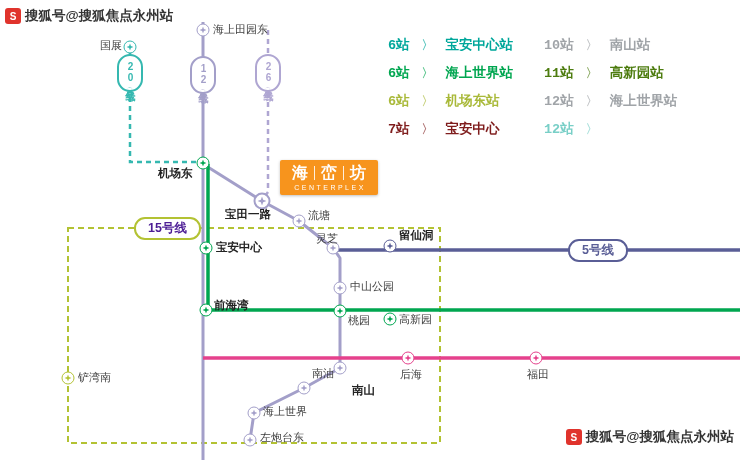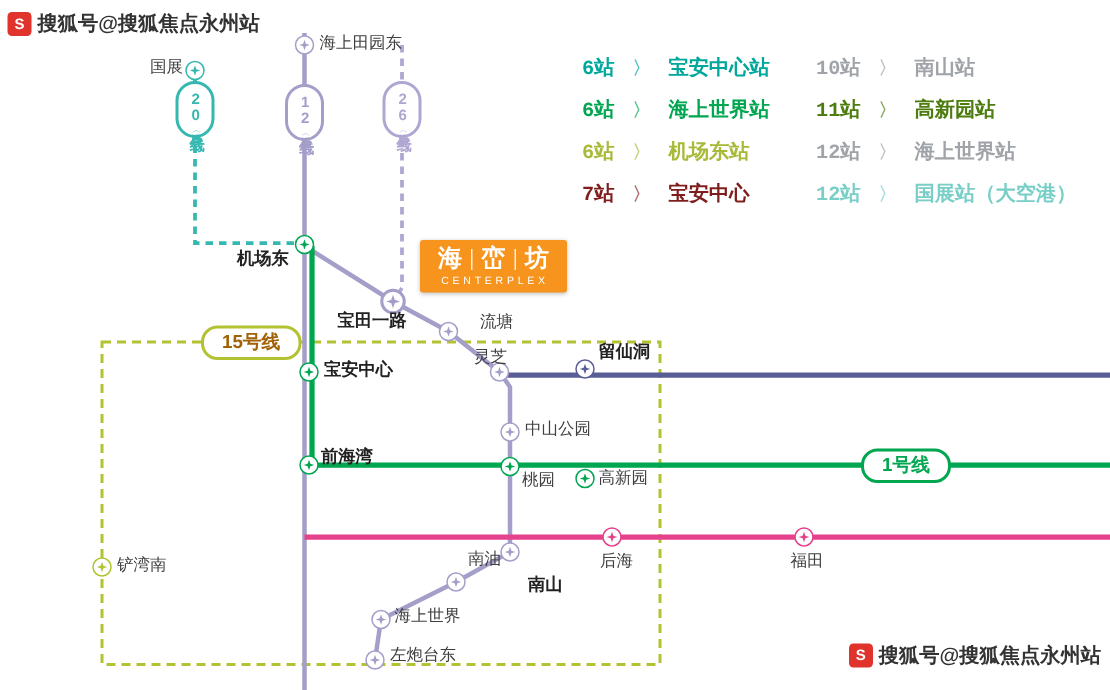--- a/index.html
+++ b/index.html
@@ -74,25 +74,25 @@
   </div>
   <div class="vbadge" style="left: 190px; top: 56px; border-color: rgb(163, 159, 201); color: rgb(163, 159, 201);">
     <span class="vlab">12号线</span>
     <span class="vsub">（建设中）</span>
   </div>
   <div class="vbadge" style="left: 255px; top: 54px; border-color: rgb(175, 166, 210); color: rgb(175, 166, 210);">
     <span class="vlab">26号线</span>
     <span class="vsub">（建设中）</span>
   </div>
 
-  <div class="hbadge" style="left: 134px; top: 217px; border-color: rgb(179, 194, 51); color: #a16207;">
+  <div class="hbadge" style="left: 134px; top: 217px; border-color: rgb(179, 194, 51); color: #4c1d95;">
     <span>15号线</span>
   </div>
-  <div class="hbadge" style="left: 574px; top: 299px; border-color: rgb(0, 166, 80); color: rgb(0, 166, 80);">
-    <span>1号线</span>
+  <div class="hbadge" style="left: 568px; top: 239px; border-color: rgb(90, 94, 150); color: rgb(90, 94, 150);">
+    <span>5号线</span>
   </div>
 
   <span class="st" style="left: 130px; top: 47px; border-color: rgb(53, 184, 176); color: rgb(53, 184, 176);">
       <svg width="7" height="7" viewBox="0 0 10 10">
         <path d="M5 0L6.3 3.7 10 5 6.3 6.3 5 10 3.7 6.3 0 5 3.7 3.7Z" fill="currentColor"></path>
       </svg>
     </span>
   <span class="st" style="left: 203px; top: 30px; border-color: rgb(163, 159, 201); color: rgb(163, 159, 201);">
       <svg width="7" height="7" viewBox="0 0 10 10">
         <path d="M5 0L6.3 3.7 10 5 6.3 6.3 5 10 3.7 6.3 0 5 3.7 3.7Z" fill="currentColor"></path>
@@ -181,21 +181,21 @@
   <span class="st" style="left: 68px; top: 378px; border-color: rgb(179, 194, 51); color: rgb(179, 194, 51);">
       <svg width="7" height="7" viewBox="0 0 10 10">
         <path d="M5 0L6.3 3.7 10 5 6.3 6.3 5 10 3.7 6.3 0 5 3.7 3.7Z" fill="currentColor"></path>
       </svg>
     </span>
 
   <span class="lbl" style="left:100px;top:40px">国展</span>
   <span class="lbl" style="left:213px;top:24px">海上田园东</span>
   <span class="lbl b" style="left:158px;top:167px">机场东</span>
   <span class="lbl b" style="left:225px;top:208px">宝田一路</span>
-  <span class="lbl" style="left:320px;top:210px">流塘</span>
+  <span class="lbl" style="left:308px;top:210px">流塘</span>
   <span class="lbl" style="left:316px;top:233px">灵芝</span>
   <span class="lbl b" style="left:399px;top:229px">留仙洞</span>
   <span class="lbl b" style="left:216px;top:241px">宝安中心</span>
   <span class="lbl" style="left:350px;top:281px">中山公园</span>
   <span class="lbl b" style="left:214px;top:299px">前海湾</span>
   <span class="lbl" style="left:348px;top:315px">桃园</span>
   <span class="lbl" style="left:399px;top:314px">高新园</span>
   <span class="lbl b" style="left:352px;top:384px">南山</span>
   <span class="lbl" style="left:400px;top:369px">后海</span>
   <span class="lbl" style="left:527px;top:369px">福田</span>
@@ -250,21 +250,20 @@
           <span>高新园站</span>
       </div>
       <div class="lrow" style="color: rgb(160, 164, 168);">
         <span>12站</span>
           <span class="lsep">〉</span>
           <span>海上世界站</span>
       </div>
       <div class="lrow" style="color: rgb(121, 207, 199);">
         <span>12站</span>
           <span class="lsep">〉</span>
-          <span>国展站（大空港）</span>
       </div>
     </div>
   </div>
 
   <div class="wm wm-top">
     <span class="wm-logo">S</span>
     <span>搜狐号@搜狐焦点永州站</span>
   </div>
   <div class="wm wm-bottom">
     <span class="wm-logo">S</span>

